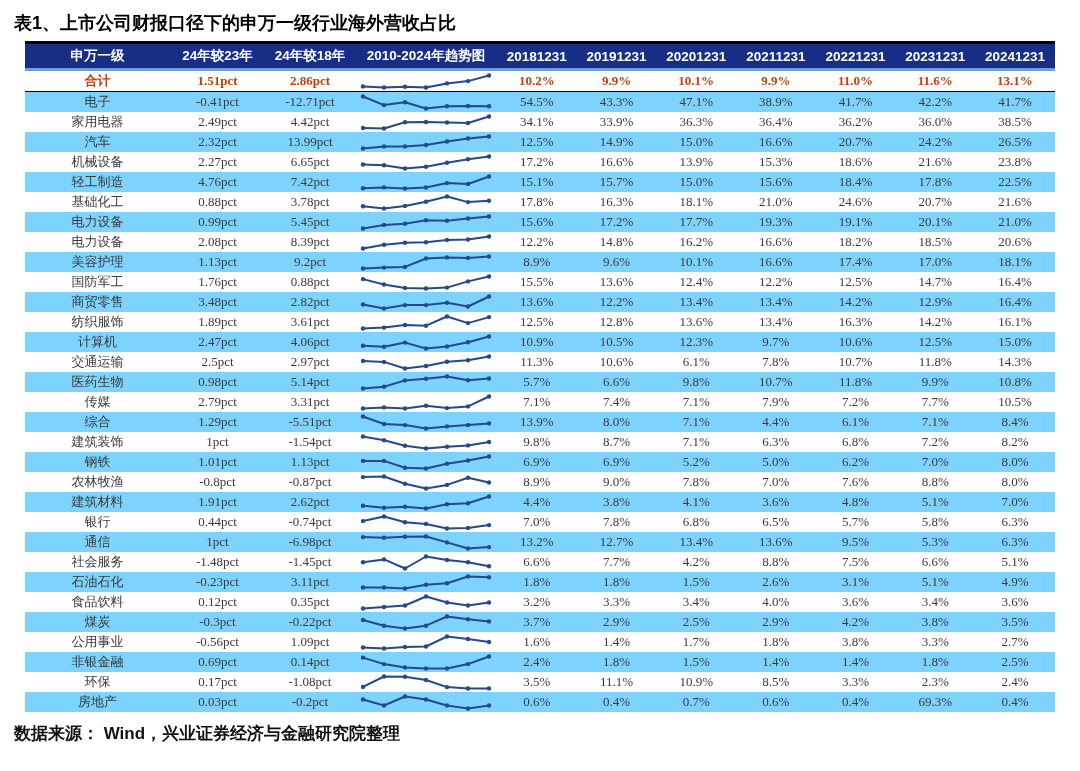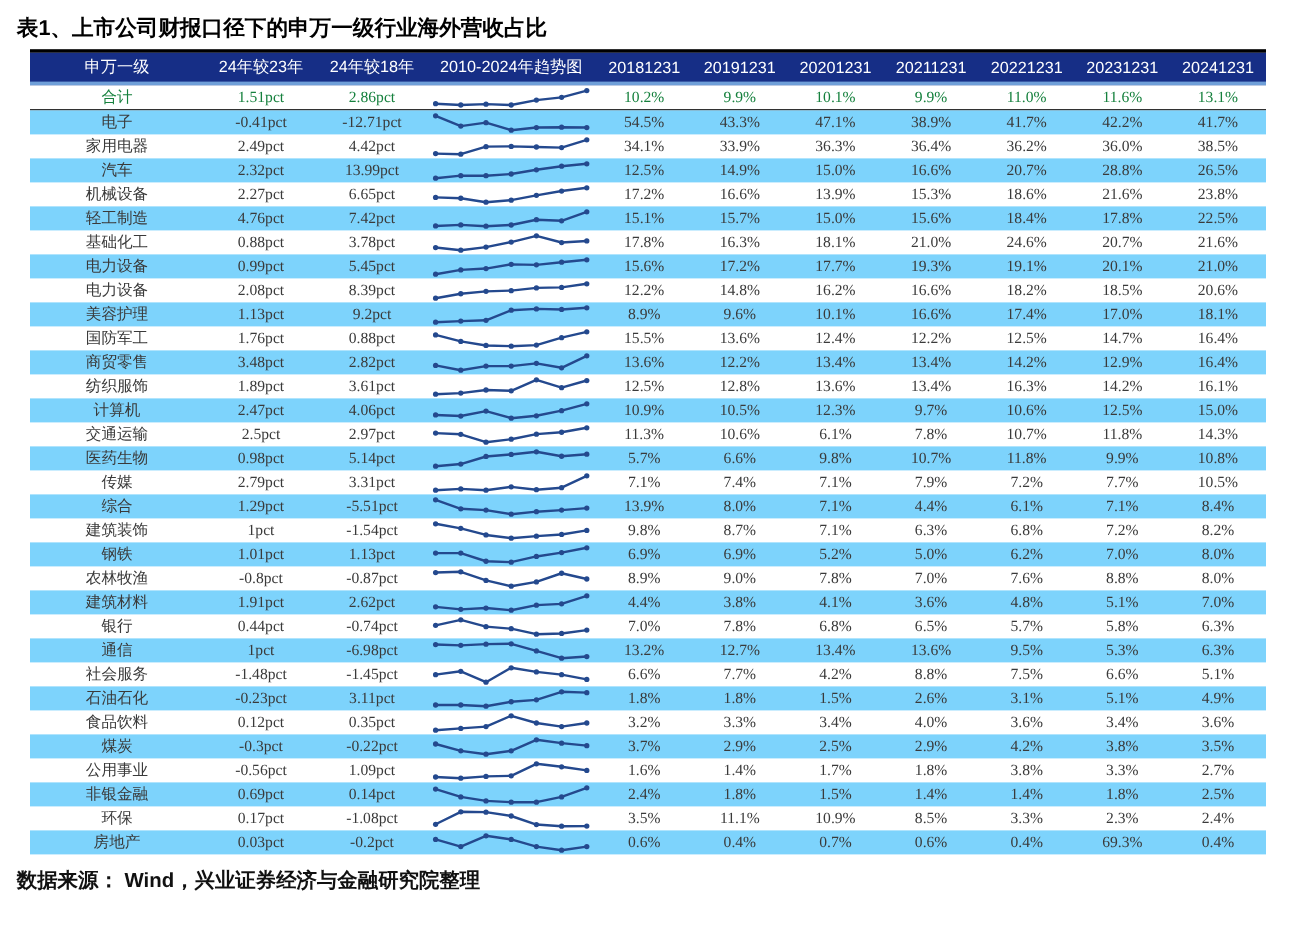--- a/index.html
+++ b/index.html
@@ -5,26 +5,26 @@
   html,body{margin:0;padding:0;background:#ffffff;}
   body{width:1080px;height:771px;overflow:hidden;
        font-family:"Liberation Sans","DejaVu Sans",sans-serif;-webkit-font-smoothing:antialiased;}
   .page{position:relative;width:1052px;height:771px;}
   .title{padding:11px 0 6px 14px;font-size:18px;font-weight:bold;color:#000;
          font-family:"Liberation Sans","DejaVu Sans",sans-serif;}
   .tablewrap{width:1030px;margin:0 auto 0 25px;border-top:3px solid #000;}
   .grid-row{display:grid;grid-template-columns:145px 95px 90px 142px repeat(7,79.7px);
             align-items:center;}
   .thead{background:#162E86;height:24px;border-bottom:3px solid #6F9FD8;}
-  .thead .hcell{color:#fff;font-weight:normal;font-size:13.5px;text-align:center;
+  .thead .hcell{color:#fff;font-weight:bold;font-size:13.5px;text-align:center;
                 white-space:nowrap;overflow:hidden;}
   .drow{height:20px;font-family:"Liberation Serif","DejaVu Serif",serif;
         font-size:13px;color:#3A3A3A;}
   .drow.stripe{background:#7dd3fc;}
-  .drow.total{font-weight:normal;color:#15803d;border-bottom:1.5px solid #000;}
+  .drow.total{font-weight:bold;color:#c2410c;border-bottom:1.5px solid #000;}
   .cell{text-align:center;white-space:nowrap;line-height:20px;}
   .cell.name{font-size:13px;}
   .sparkcell{display:flex;justify-content:center;align-items:center;height:20px;}
   .footer{padding:10px 0 0 14px;font-size:17px;font-weight:600;color:#111;}
 </style>
 </head>
 <body>
 
 <div class="page">
   <div class="title">表1、上市公司财报口径下的申万一级行业海外营收占比</div>
@@ -129,21 +129,21 @@
               <circle cx="90.0" cy="8.5" r="2.2" fill="#24498E"></circle>
               <circle cx="111.0" cy="5.5" r="2.2" fill="#24498E"></circle>
               <circle cx="132.0" cy="3.5" r="2.2" fill="#24498E"></circle>
             </svg>
           </div>
           <div class="cell val">12.5%</div>
           <div class="cell val">14.9%</div>
           <div class="cell val">15.0%</div>
           <div class="cell val">16.6%</div>
           <div class="cell val">20.7%</div>
-          <div class="cell val">28.8%</div>
+          <div class="cell val">24.2%</div>
           <div class="cell val">26.5%</div>
         </div>
         <div class="grid-row drow">
           <div class="cell name">机械设备</div>
           <div class="cell chg">2.27pct</div>
           <div class="cell chg">6.65pct</div>
           <div class="sparkcell">
             <svg width="138" height="19" viewBox="0 0 138 19">
               <polyline points="6.0,11.5 27.0,12.2 48.0,15.5 69.0,13.8 90.0,9.8 111.0,6.2 132.0,3.5" fill="none" stroke="#24498E" stroke-width="2" stroke-linejoin="round" stroke-linecap="round"></polyline>
               <circle cx="6.0" cy="11.5" r="2.2" fill="#24498E"></circle>

